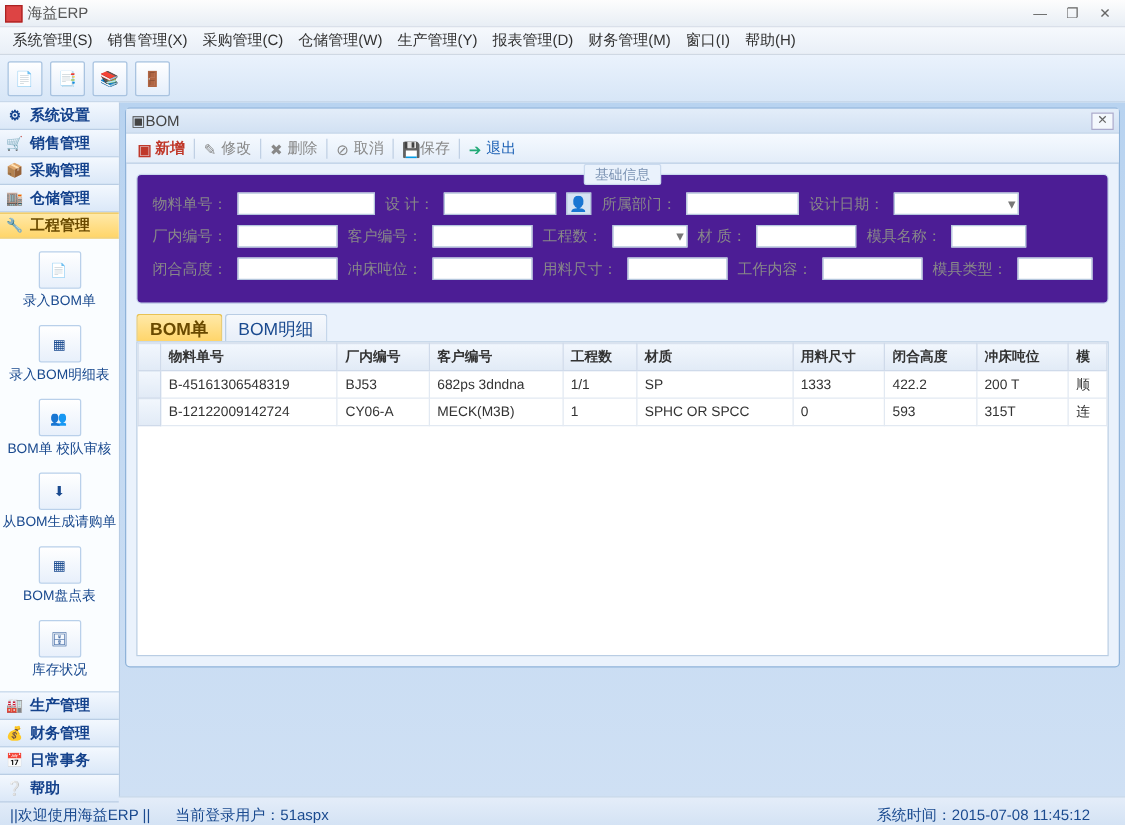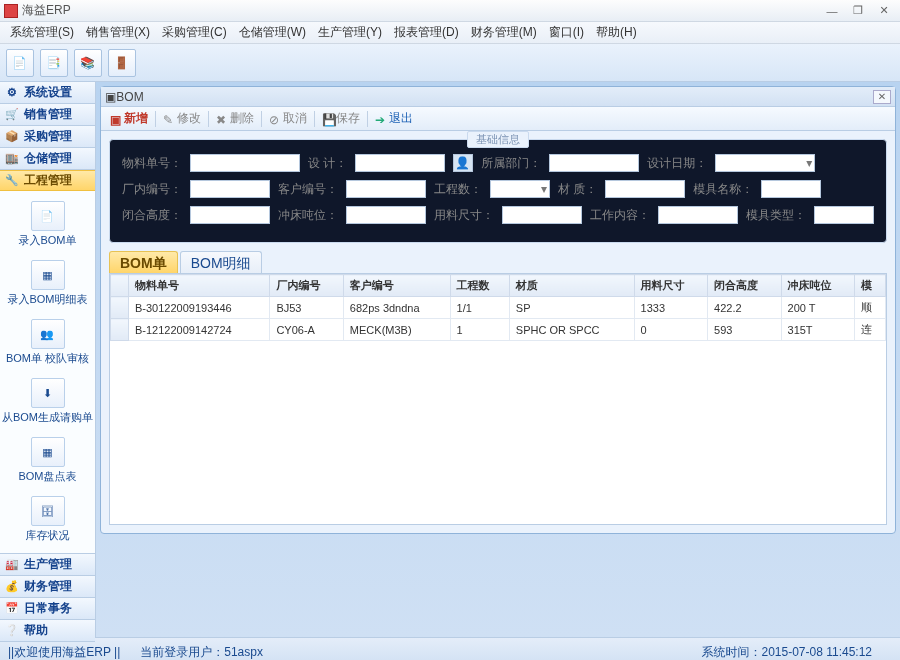--- a/index.html
+++ b/index.html
@@ -26,21 +26,21 @@
 .child-window{margin:0;background:#eaf2fc;border:1px solid #8fb3d9;border-radius:4px;height:448px;display:flex;flex-direction:column}
 .cw-title{height:20px;background:linear-gradient(#e3edf9,#d2e1f3);display:flex;align-items:center;padding:0 4px;border-bottom:1px solid #b9cde4;color:#444}
 .cw-title .spacer{flex:1}
 .cw-title .xbtn{width:18px;height:14px;border:1px solid #aac;background:#f4f8fd;font-size:10px;text-align:center;line-height:12px;color:#666}
 .cw-toolbar{height:24px;background:linear-gradient(#f6faff,#e3edf9);display:flex;align-items:center;padding:0 6px;gap:2px;border-bottom:1px solid #b9cde4;color:#888}
 .cw-toolbar .cwb{display:flex;align-items:center;gap:2px;padding:0 3px;color:#888}
 .cw-toolbar .cwb.active{color:#c0392b;font-weight:bold}
 .cw-toolbar .cwb.blue{color:#1a5fb4}
 .cw-toolbar .sep{width:1px;height:16px;background:#c0d0e4;margin:0 2px}
 .cw-toolbar .ci{width:12px;height:12px;display:inline-block}
-.form-group{margin:8px;border:1px solid #cadaee;border-radius:4px;background:#0f172a;padding:14px 12px 10px;position:relative}
+.form-group{margin:8px;border:1px solid #cadaee;border-radius:4px;background:#4c1d95;padding:14px 12px 10px;position:relative}
 .group-legend{position:absolute;top:-9px;left:50%;transform:translateX(-50%);background:#eaf2fc;padding:0 8px;color:#7a92b2;font-size:11px;border:1px solid #cadaee;border-radius:2px}
 .form-row{display:flex;align-items:center;gap:8px;margin-bottom:8px;color:#777}
 .form-row label{white-space:nowrap;color:#888}
 .form-row input,.form-row .cbx{height:18px;background:#fff;border:1px solid #b5c7dd;min-width:60px}
 .form-row .cbx{display:inline-flex;align-items:center}
 .ppl-ico{width:20px;height:18px;background:#d6e4f3;border:1px solid #b5c7dd;display:inline-flex;align-items:center;justify-content:center;color:#667}
 .tabs{margin:0 8px;display:flex;height:22px}
 .tab{padding:3px 10px;border:1px solid #b9cde4;border-bottom:none;background:linear-gradient(#f6f9fd,#e7eef8);color:#1a4a8f;margin-right:2px;border-radius:3px 3px 0 0;font-size:14px}
 .tab.active{background:linear-gradient(#ffe9a8,#ffd56a);color:#6a4a00;font-weight:bold;border-color:#e7c254}
 .grid-wrap{margin:0 8px 8px;border:1px solid #b9cde4;background:#fff;flex:1;overflow:auto}
@@ -279,21 +279,21 @@
                 <th>材质</th>
                 <th>用料尺寸</th>
                 <th>闭合高度</th>
                 <th>冲床吨位</th>
                 <th>模</th>
               </tr>
             </thead>
           <tbody id="gridBody">
               <tr>
                 <td class="rowhead"></td>
-                <td>B-30122009193446</td>
+                <td>B-45161306548319</td>
                 <td>BJ53</td>
                 <td>682ps 3dndna</td>
                 <td>1/1</td>
                 <td>SP</td>
                 <td>1333</td>
                 <td>422.2</td>
                 <td>200 T</td>
                 <td>顺</td>
               </tr>
               <tr>

